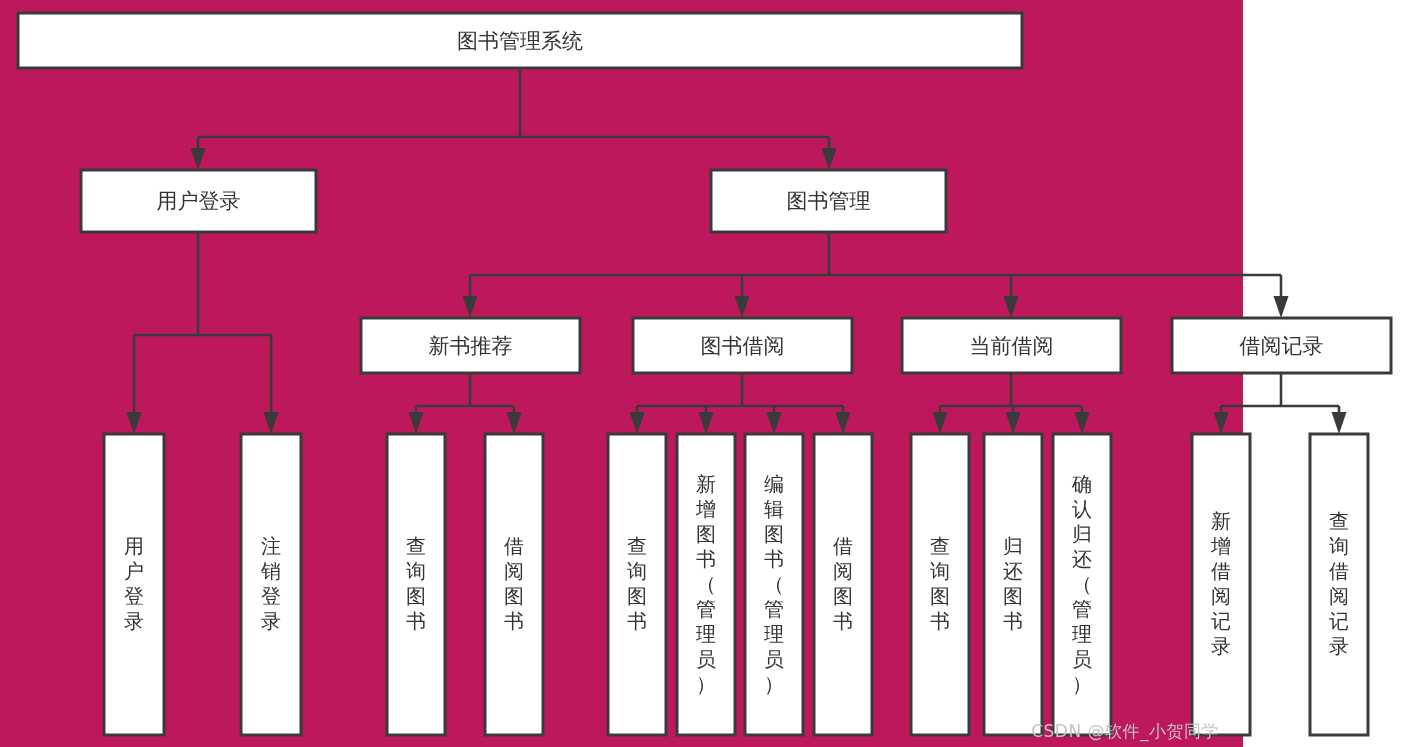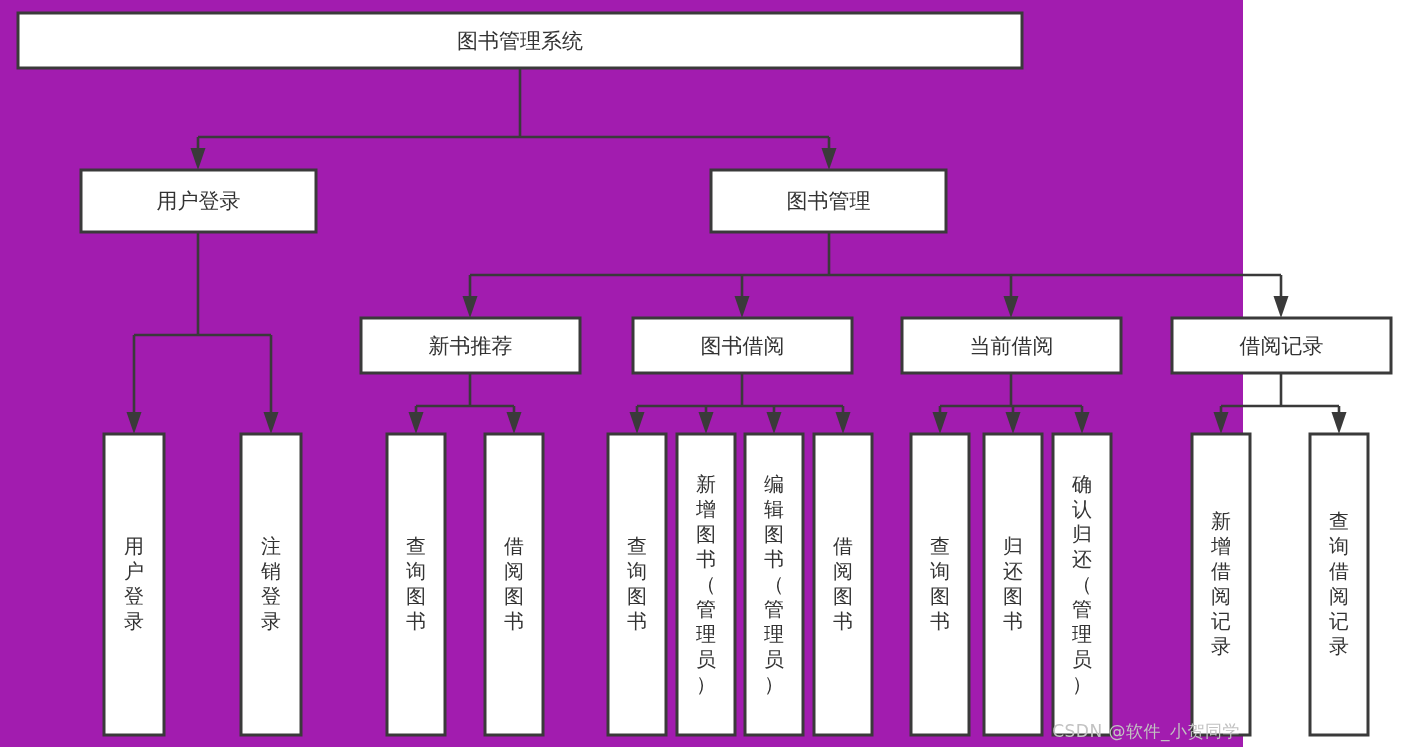--- a/index.html
+++ b/index.html
@@ -10,21 +10,21 @@
   body {
     width: 1405px;
     height: 747px;
     font-family: "DejaVu Sans", "Liberation Sans", sans-serif;
     overflow: hidden;
   }
   #diagram-root {
     position: relative;
     width: 1243px;
     height: 747px;
-    background: #a21caf;
+    background: #be185d;
   }
   svg.diagram-canvas {
     position: absolute;
     left: 0;
     top: 0;
     width: 1405px;
     height: 747px;
     display: block;
   }
   .node-box {
@@ -49,21 +49,21 @@
     stroke-width: 2.6;
     fill: none;
     stroke-linecap: butt;
   }
   .arrow-head {
     fill: #3a3a3a;
     stroke: none;
   }
   .watermark {
     position: absolute;
-    right: 3px;
+    right: 24px;
     bottom: 4px;
     font-family: "DejaVu Sans", "Liberation Sans", sans-serif;
     font-size: 17px;
     color: #c2c2c2;
     letter-spacing: 0.5px;
     white-space: nowrap;
     user-select: none;
   }
 </style>
 </head>

